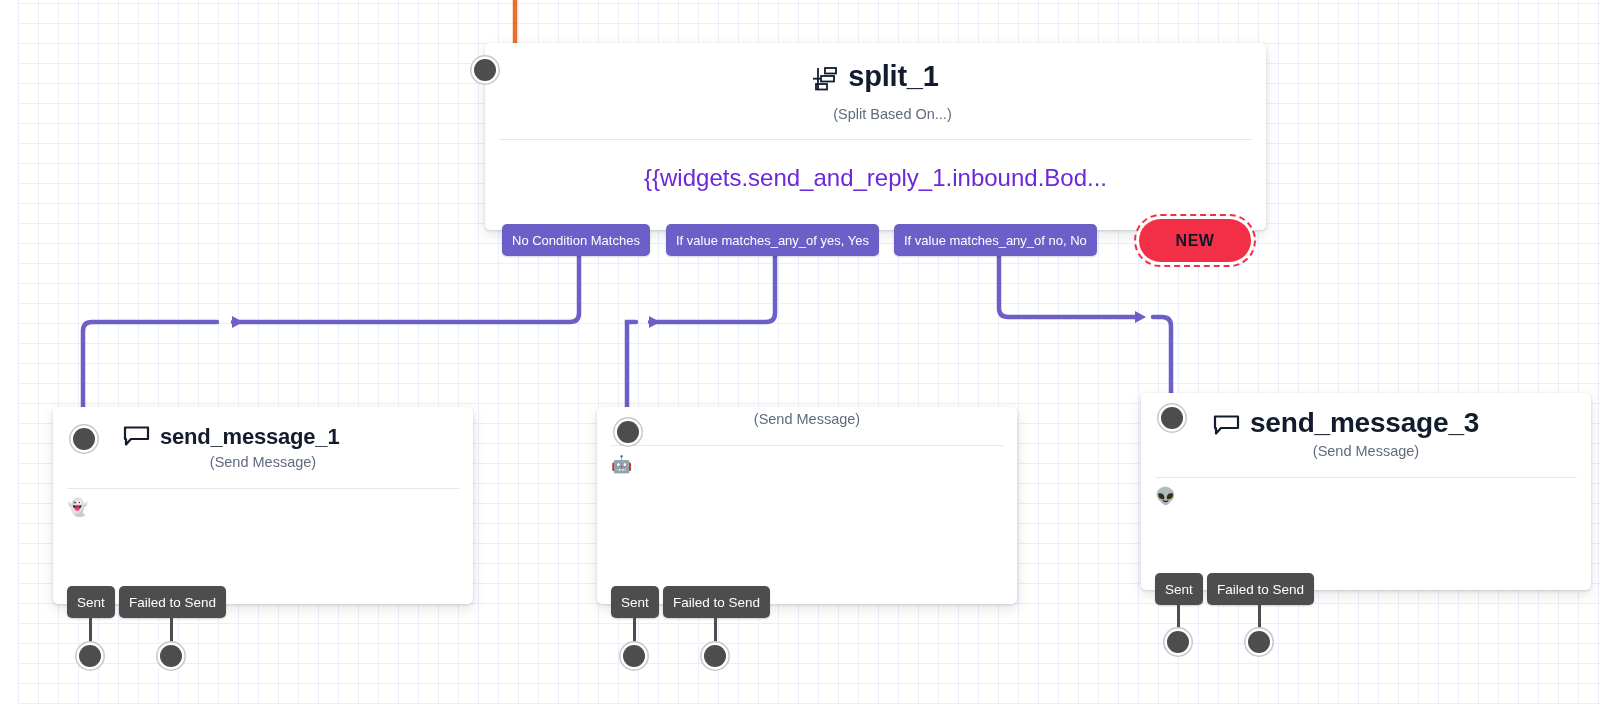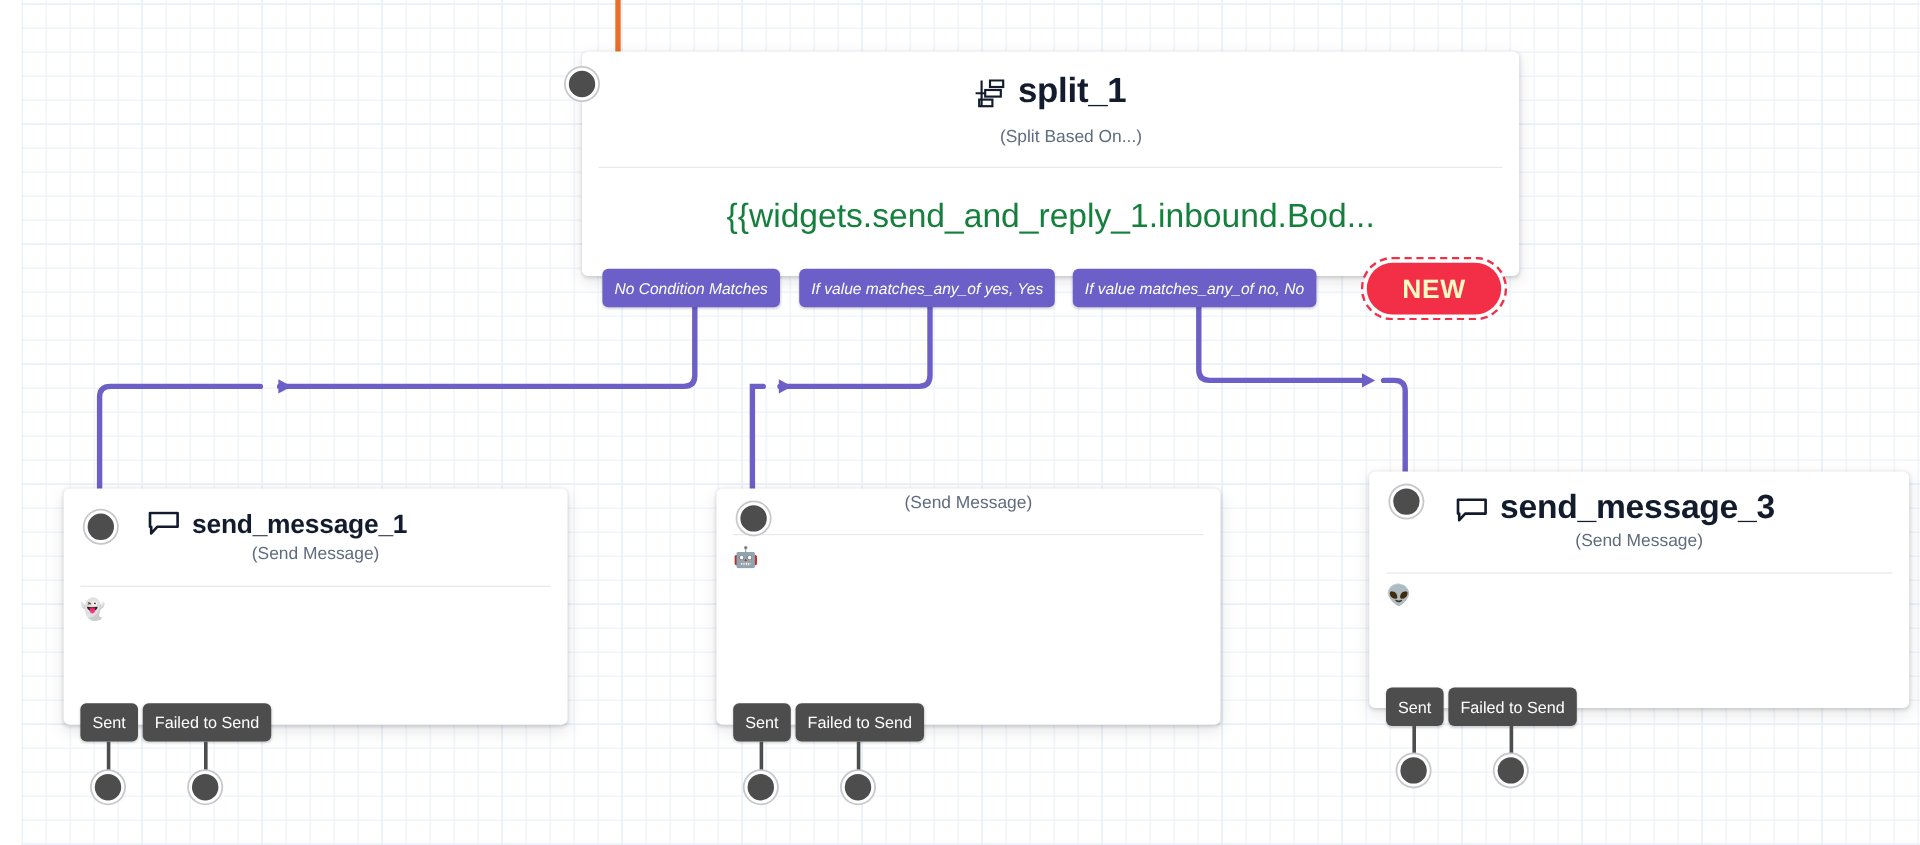--- a/index.html
+++ b/index.html
@@ -70,55 +70,54 @@
   
   #split-node {
     left: 467px; top: 43px;
     width: 781px; height: 187px;
   }
   #split-node .node-title { font-size: 29px; padding-top: 17px; }
   #split-node .node-sub { font-size: 14.5px; padding-top: 13px; padding-left: 34px; }
   #split-node .node-divider { margin-top: 17px; }
   #split-node .split-expr {
     text-align: center;
-    font-size: 28px;
-    color: #15803d;
+    font-size: 24px;
+    color: #6d28d9;
     padding-top: 24px;
   }
 
   .split-icon { display:inline-block; width: 26px; height: 24px; }
 
   
   .cond-pill {
     position: absolute;
     top: 224px;
     height: 32px;
     display: flex; align-items: center;
     padding: 0 10px;
     background: #6c5fc7;
     color: #ffffff;
     font-size: 13px;
     border-radius: 5px;
     white-space: nowrap;
     box-shadow: 0 1px 2px rgba(16,24,40,.18);
-    font-style: italic;
   }
   #cond-0 { left: 484px; }
   #cond-1 { left: 648px; }
   #cond-2 { left: 876px; }
 
   
   #new-badge {
     position: absolute;
     left: 1121px; top: 219px;
     width: 112px; height: 43px;
     border-radius: 22px;
     background: #f22f46;
-    color: #fef9c3;
-    font-size: 22px;
+    color: #0f172a;
+    font-size: 16px;
     font-weight: 700;
     letter-spacing: .5px;
     display: flex; align-items: center; justify-content: center;
     box-shadow: 0 0 0 3px #ffffff;
   }
   #new-badge::after {
     content: "";
     position: absolute;
     left: -5px; top: -5px; right: -5px; bottom: -5px;
     border: 2.5px dashed #f22f46;

